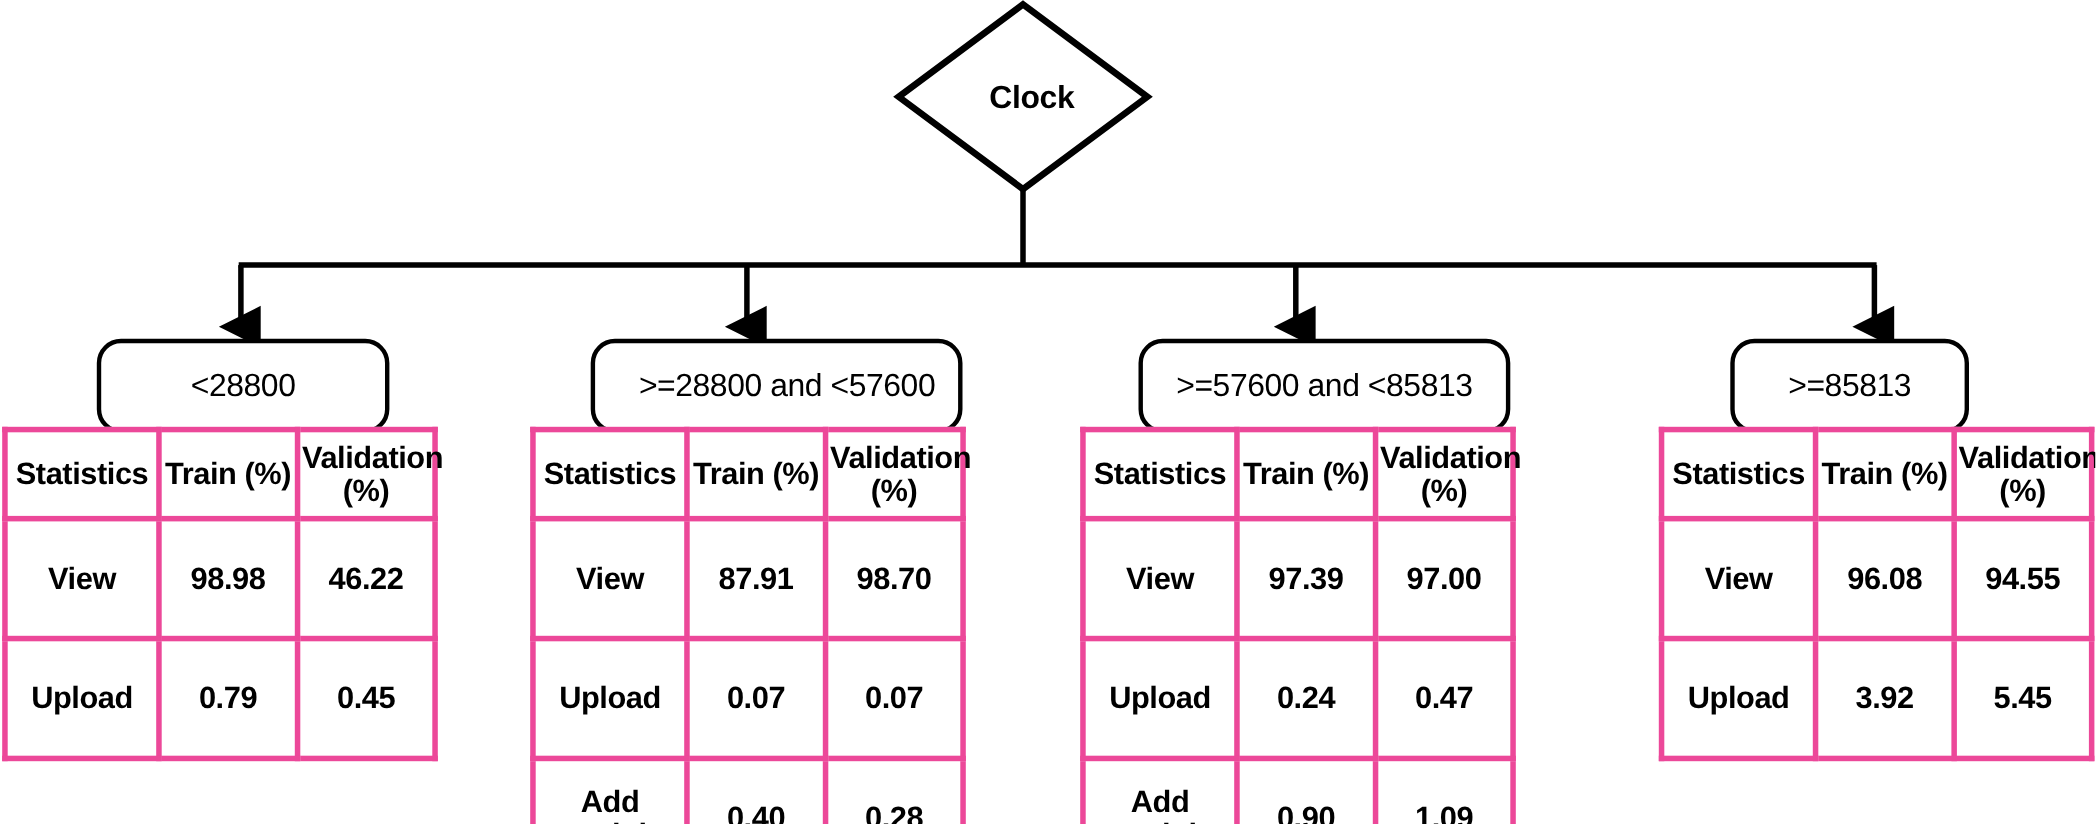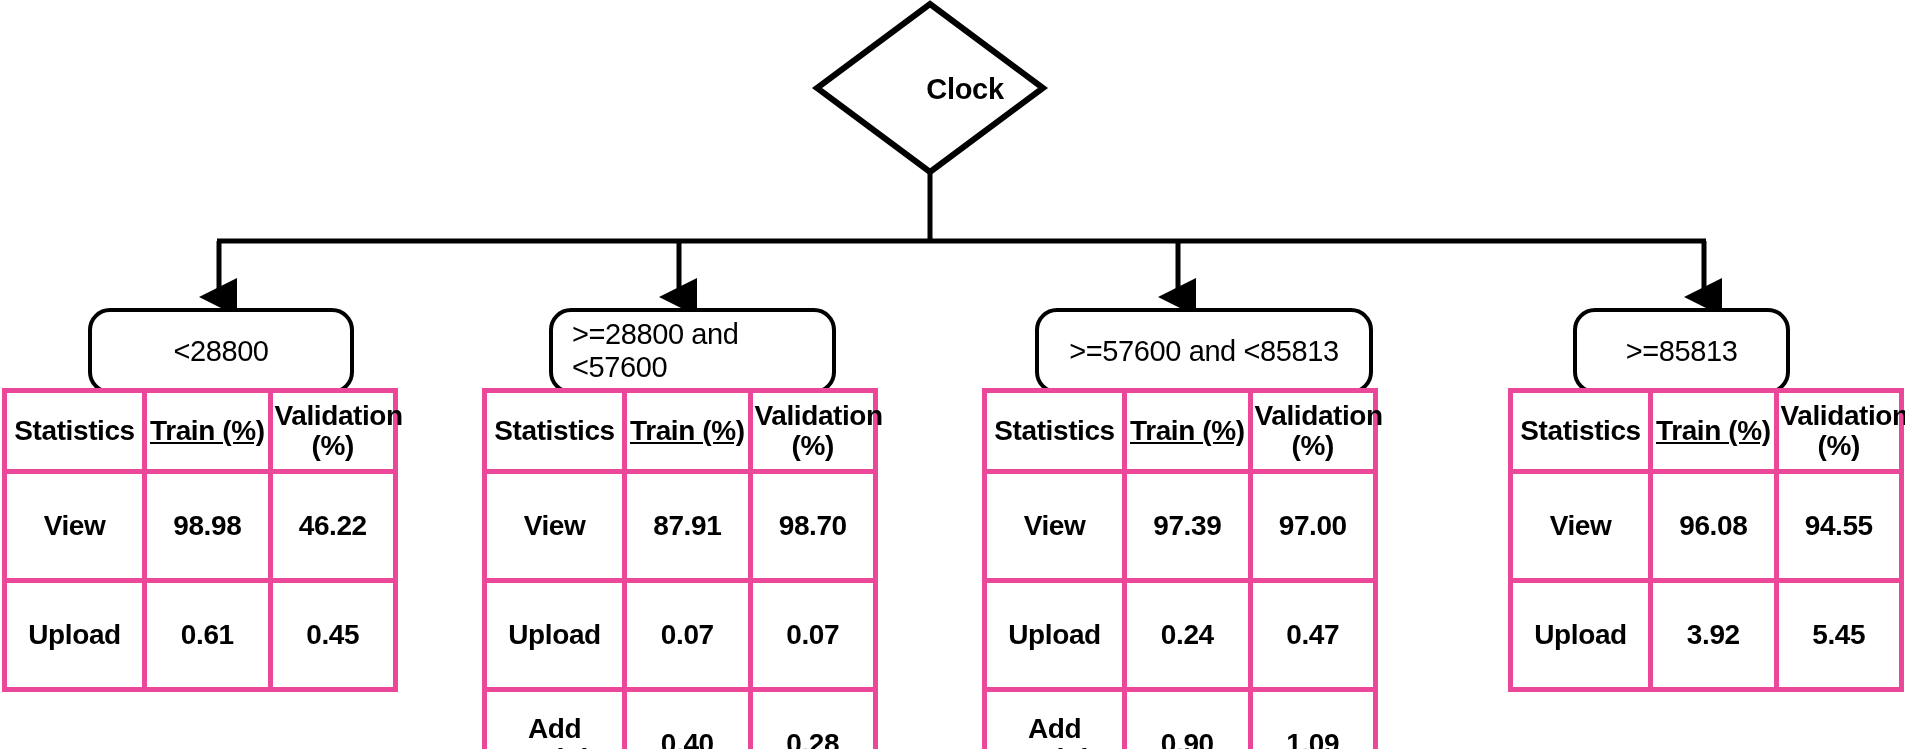--- a/index.html
+++ b/index.html
@@ -63,21 +63,21 @@
     padding: 2px 2px;
     line-height: 1.06;
   }
   .stats-table td.hdr {
     height: 72px;
   }
   .stats-table td.body-cell {
     height: 100px;
   }
   .col-stat { width: 36%; }
-  .col-train { width: 32%; text-decoration: underline; }
+  .col-train { width: 32%; }
   .col-val { width: 32%; }
 </style>
 </head>
 <body>
 
 <div id="canvas">
 
   <svg id="connectors" viewBox="0 0 1905 749" xmlns="http://www.w3.org/2000/svg">
     <defs>
       <marker id="arrowhead" markerWidth="9" markerHeight="9" refX="4.2" refY="4.2" orient="auto" markerUnits="strokeWidth">
@@ -90,45 +90,45 @@
     <line x1="930" y1="172" x2="930" y2="241" stroke="#000000" stroke-width="5"></line>
 
     <line x1="217" y1="241" x2="1706" y2="241" stroke="#000000" stroke-width="5"></line>
 
     <line x1="219" y1="241" x2="219" y2="297" stroke="#000000" stroke-width="5" marker-end="url(#arrowhead)"></line>
     <line x1="679" y1="241" x2="679" y2="297" stroke="#000000" stroke-width="5" marker-end="url(#arrowhead)"></line>
     <line x1="1178" y1="241" x2="1178" y2="297" stroke="#000000" stroke-width="5" marker-end="url(#arrowhead)"></line>
     <line x1="1704" y1="241" x2="1704" y2="297" stroke="#000000" stroke-width="5" marker-end="url(#arrowhead)"></line>
   </svg>
 
-  <div class="diamond-label" style="left:852px; top:73px; width:226px;">Clock</div>
+  <div class="diamond-label" style="left:825px; top:73px; width:226px;">Clock</div>
 
   <div class="decision-box" style="left:88px; top:308px; width:266px; height:86px;">&lt;28800</div>
 
   <table class="stats-table" style="left:2px; top:388px; width:396px;">
     <tbody>
       <tr>
         <td class="hdr col-stat">Statistics</td>
         <td class="hdr col-train">Train (%)</td>
         <td class="hdr col-val">Validation (%)</td>
       </tr>
       <tr>
         <td class="body-cell">View</td>
         <td class="body-cell">98.98</td>
         <td class="body-cell">46.22</td>
       </tr>
       <tr>
         <td class="body-cell">Upload</td>
-        <td class="body-cell">0.61</td>
+        <td class="body-cell">0.79</td>
         <td class="body-cell">0.45</td>
       </tr>
     </tbody>
   </table>
 
-  <div class="decision-box" style="left:549px; top:308px; width:287px; height:86px;padding-left:19px;">&gt;=28800 and &lt;57600</div>
+  <div class="decision-box" style="left:537px; top:308px; width:338px; height:86px;padding-left:19px;">&gt;=28800 and &lt;57600</div>
 
   <table class="stats-table" style="left:482px; top:388px; width:396px;">
     <tbody>
       <tr>
         <td class="hdr col-stat">Statistics</td>
         <td class="hdr col-train">Train (%)</td>
         <td class="hdr col-val">Validation (%)</td>
       </tr>
       <tr>
         <td class="body-cell">View</td>

